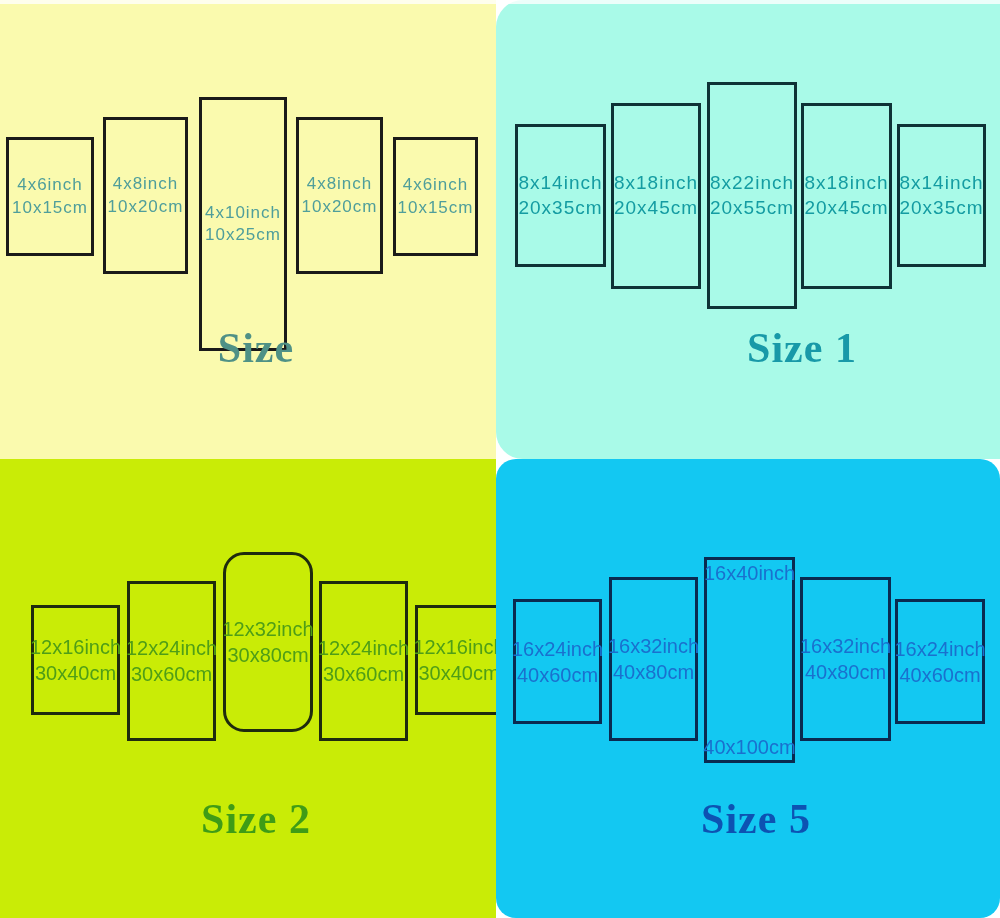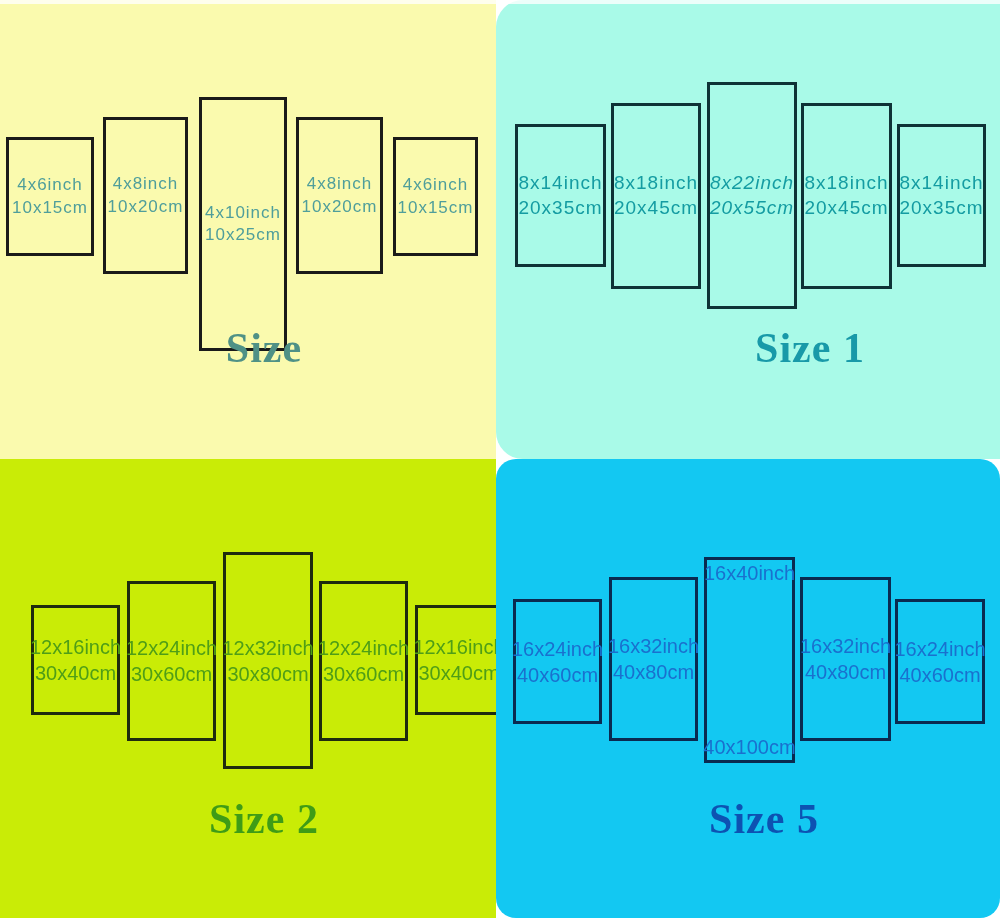--- a/index.html
+++ b/index.html
@@ -43,21 +43,21 @@
   }
   .panel .line { white-space: nowrap; }
 
   .q0 .panel { font-size: 17px; letter-spacing: 1px; }
   .q1 .panel { font-size: 19px; letter-spacing: 1px; }
   .q2 .panel { font-size: 20px; margin-left: 28px; }
   .q3 .panel { font-size: 20px; }
 
   .size-label {
     position: absolute;
-    left: 16px;
+    left: 8px;
     width: 100%;
     text-align: center;
     font-family: "Liberation Serif", serif;
     font-weight: 700;
     font-size: 42px;
     letter-spacing: 1px;
     color: var(--label);
     line-height: 1;
   }
   .q0 .size-label, .q1 .size-label { top: 327px; }
@@ -94,21 +94,21 @@
 
   <div class="quadrant q1" style="--bg: #A9FAE8; --ink: #149CA2; --label: #1899A8; --border: #0E3236;">
     <div class="panel" style="left: 19px; top: 124px; width: 91px; height: 143px;">
       <span class="line">8x14inch</span>
       <span class="line">20x35cm</span>
     </div>
     <div class="panel" style="left: 115px; top: 103px; width: 90px; height: 186px;">
       <span class="line">8x18inch</span>
       <span class="line">20x45cm</span>
     </div>
-    <div class="panel" style="left: 211px; top: 82px; width: 90px; height: 227px; font-style: italic;">
+    <div class="panel" style="left: 211px; top: 82px; width: 90px; height: 227px;">
       <span class="line">8x22inch</span>
       <span class="line">20x55cm</span>
     </div>
     <div class="panel" style="left: 305px; top: 103px; width: 91px; height: 186px;">
       <span class="line">8x18inch</span>
       <span class="line">20x45cm</span>
     </div>
     <div class="panel" style="left: 401px; top: 124px; width: 89px; height: 143px;">
       <span class="line">8x14inch</span>
       <span class="line">20x35cm</span>
@@ -118,21 +118,21 @@
 
   <div class="quadrant q2" style="--bg: #C9EC06; --ink: #4F9E17; --label: #3F9C16; --border: #1E2B0E;">
     <div class="panel" style="left: 3px; top: 146px; width: 89px; height: 110px;">
       <span class="line">12x16inch</span>
       <span class="line">30x40cm</span>
     </div>
     <div class="panel" style="left: 99px; top: 122px; width: 89px; height: 160px;">
       <span class="line">12x24inch</span>
       <span class="line">30x60cm</span>
     </div>
-    <div class="panel" style="left: 195px; top: 93px; width: 90px; height: 217px;">
+    <div class="panel" style="left: 195px; top: 93px; width: 90px; height: 180px; border-radius: 21px;">
       <span class="line">12x32inch</span>
       <span class="line">30x80cm</span>
     </div>
     <div class="panel" style="left: 291px; top: 122px; width: 89px; height: 160px;">
       <span class="line">12x24inch</span>
       <span class="line">30x60cm</span>
     </div>
     <div class="panel" style="left: 387px; top: 146px; width: 88px; height: 110px;">
       <span class="line">12x16inch</span>
       <span class="line">30x40cm</span>

